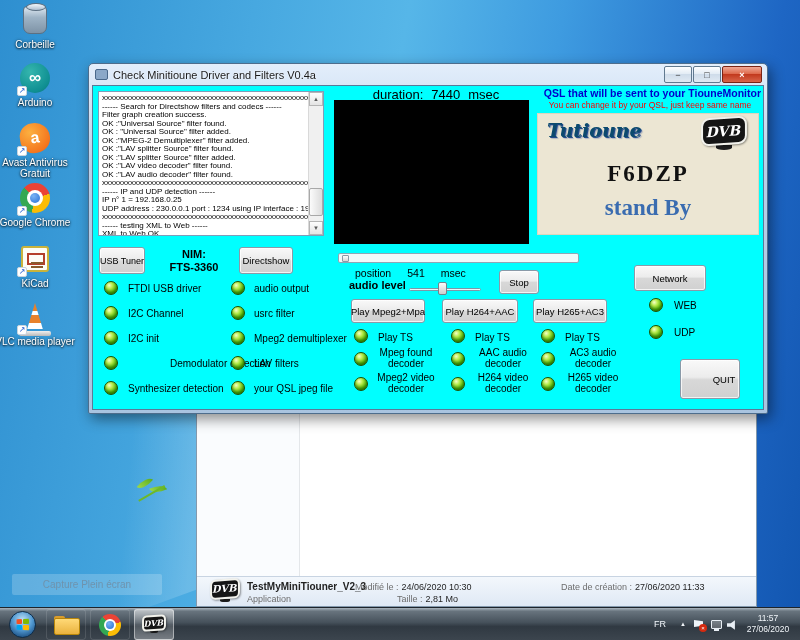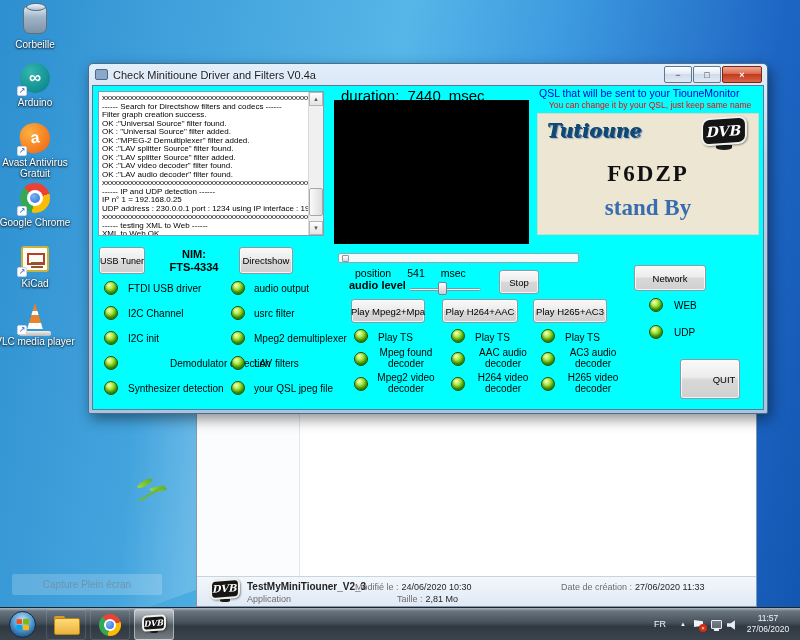--- a/index.html
+++ b/index.html
@@ -91,25 +91,25 @@
   .logbox { position:absolute; left:5px; top:5px; width:226px; height:145px; background:#fff;
     border:1px solid #7f9db9; font-size:8px; line-height:8.5px; color:#000; padding:2px 17px 2px 3px; overflow:hidden; }
   .logline { white-space:nowrap; }
   .vscroll { position:absolute; right:0; top:0; width:15px; height:100%; background:#f0f0f0; border-left:1px solid #d9d9d9; }
   .varrow { position:absolute; left:0; width:14px; height:14px; background:linear-gradient(180deg,#fdfdfd,#e4e4e4);
     border:1px solid #b5b5b5; color:#5a5a5a; font-size:6px; display:flex; align-items:center; justify-content:center; }
   .vthumb { position:absolute; left:0; top:96px; width:14px; height:28px; background:linear-gradient(90deg,#fbfbfb,#dcdcdc);
     border:1px solid #a8a8a8; border-radius:2px; }
 
   .txt { position:absolute; white-space:nowrap; color:#000; }
-  .duration { left:248px; top:1px; width:190px; font-size:15px; }
+  .duration { left:248px; top:1px; width:190px; text-align:center; font-size:13px; }
   .duration b { font-weight:normal; margin:0 8px; }
   .video { position:absolute; left:241px; top:14px; width:195px; height:144px; background:#000; }
 
-  .qsl-header { left:446px; top:1px; width:222px; text-align:left; font-size:10.5px; font-weight:normal; color:#0000cc; }
+  .qsl-header { left:446px; top:1px; width:222px; text-align:right; font-size:10.5px; font-weight:bold; color:#0000cc; }
   .qsl-note { left:446px; top:14px; width:222px; text-align:center; font-size:8.5px; color:#ff0000; }
   .qsl-card { position:absolute; left:444px; top:27px; width:222px; height:122px; background:#ece6d3;
     box-shadow:inset 0 0 0 1px #ddd5bd; }
   .brand { position:absolute; left:10px; top:6px; font-family:"DejaVu Serif",serif; font-style:italic; font-weight:bold;
     font-size:19px; color:#0c4a6e; text-shadow:1px 1px 0 #234a8c, 2px 2px 1px rgba(60,90,150,.35); }
   .callsign { position:absolute; left:0; top:48px; width:100%; text-align:center; font-family:"Liberation Serif",serif;
     font-weight:bold; font-size:23px; letter-spacing:2px; color:#111; }
   .qsl-status { position:absolute; left:0; top:82px; width:100%; text-align:center; font-family:"Liberation Serif",serif;
     font-weight:bold; font-size:23px; color:#3a6cb0; }
 
@@ -322,21 +322,21 @@
         <span>position</span><b>541</b><b>msec</b>
       </div>
       <div class="txt audio-label">audio level</div>
       <div class="audio-track"></div>
       <div class="audio-thumb"></div>
       <div class="btn" style="left:406px; top:184px; width:40px; height:24px;">Stop</div>
 
       <div class="btn" style="left:6px; top:161px; width:46px; height:27px; font-size:9px;">USB Tuner</div>
       <div class="nim">
         <div>NIM:</div>
-          <div>FTS-4334</div>
+          <div>FTS-3360</div>
       </div>
       <div class="btn" style="left:146px; top:161px; width:54px; height:27px;">Directshow</div>
 
       <div class="led" style="left:11px; top:195px;"></div>
       <div class="led-label" style="left:35px; top:197px;">FTDI USB driver</div>
       <div class="led" style="left:11px; top:220px;"></div>
       <div class="led-label" style="left:35px; top:222px;">I2C Channel</div>
       <div class="led" style="left:11px; top:245px;"></div>
       <div class="led-label" style="left:35px; top:247px;">I2C init</div>
       <div class="led" style="left:11px; top:270px;"></div>

